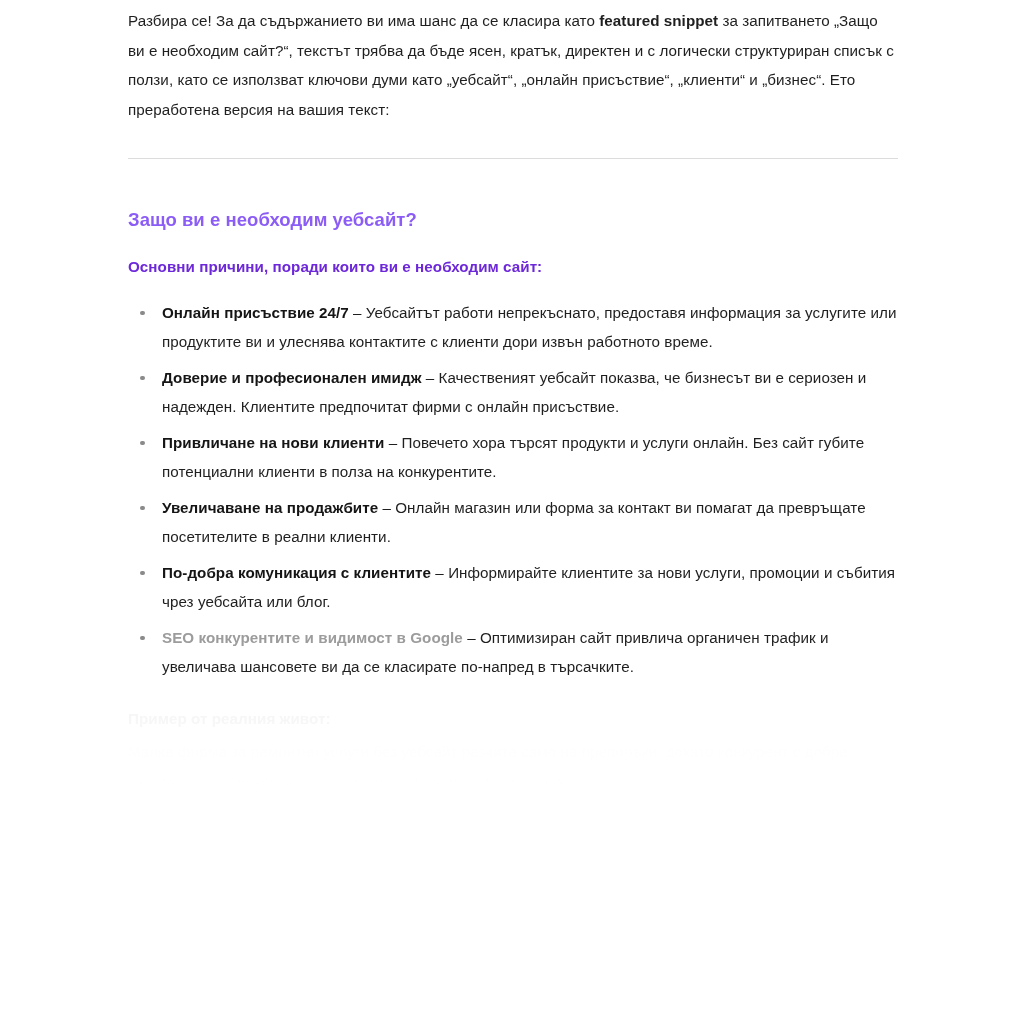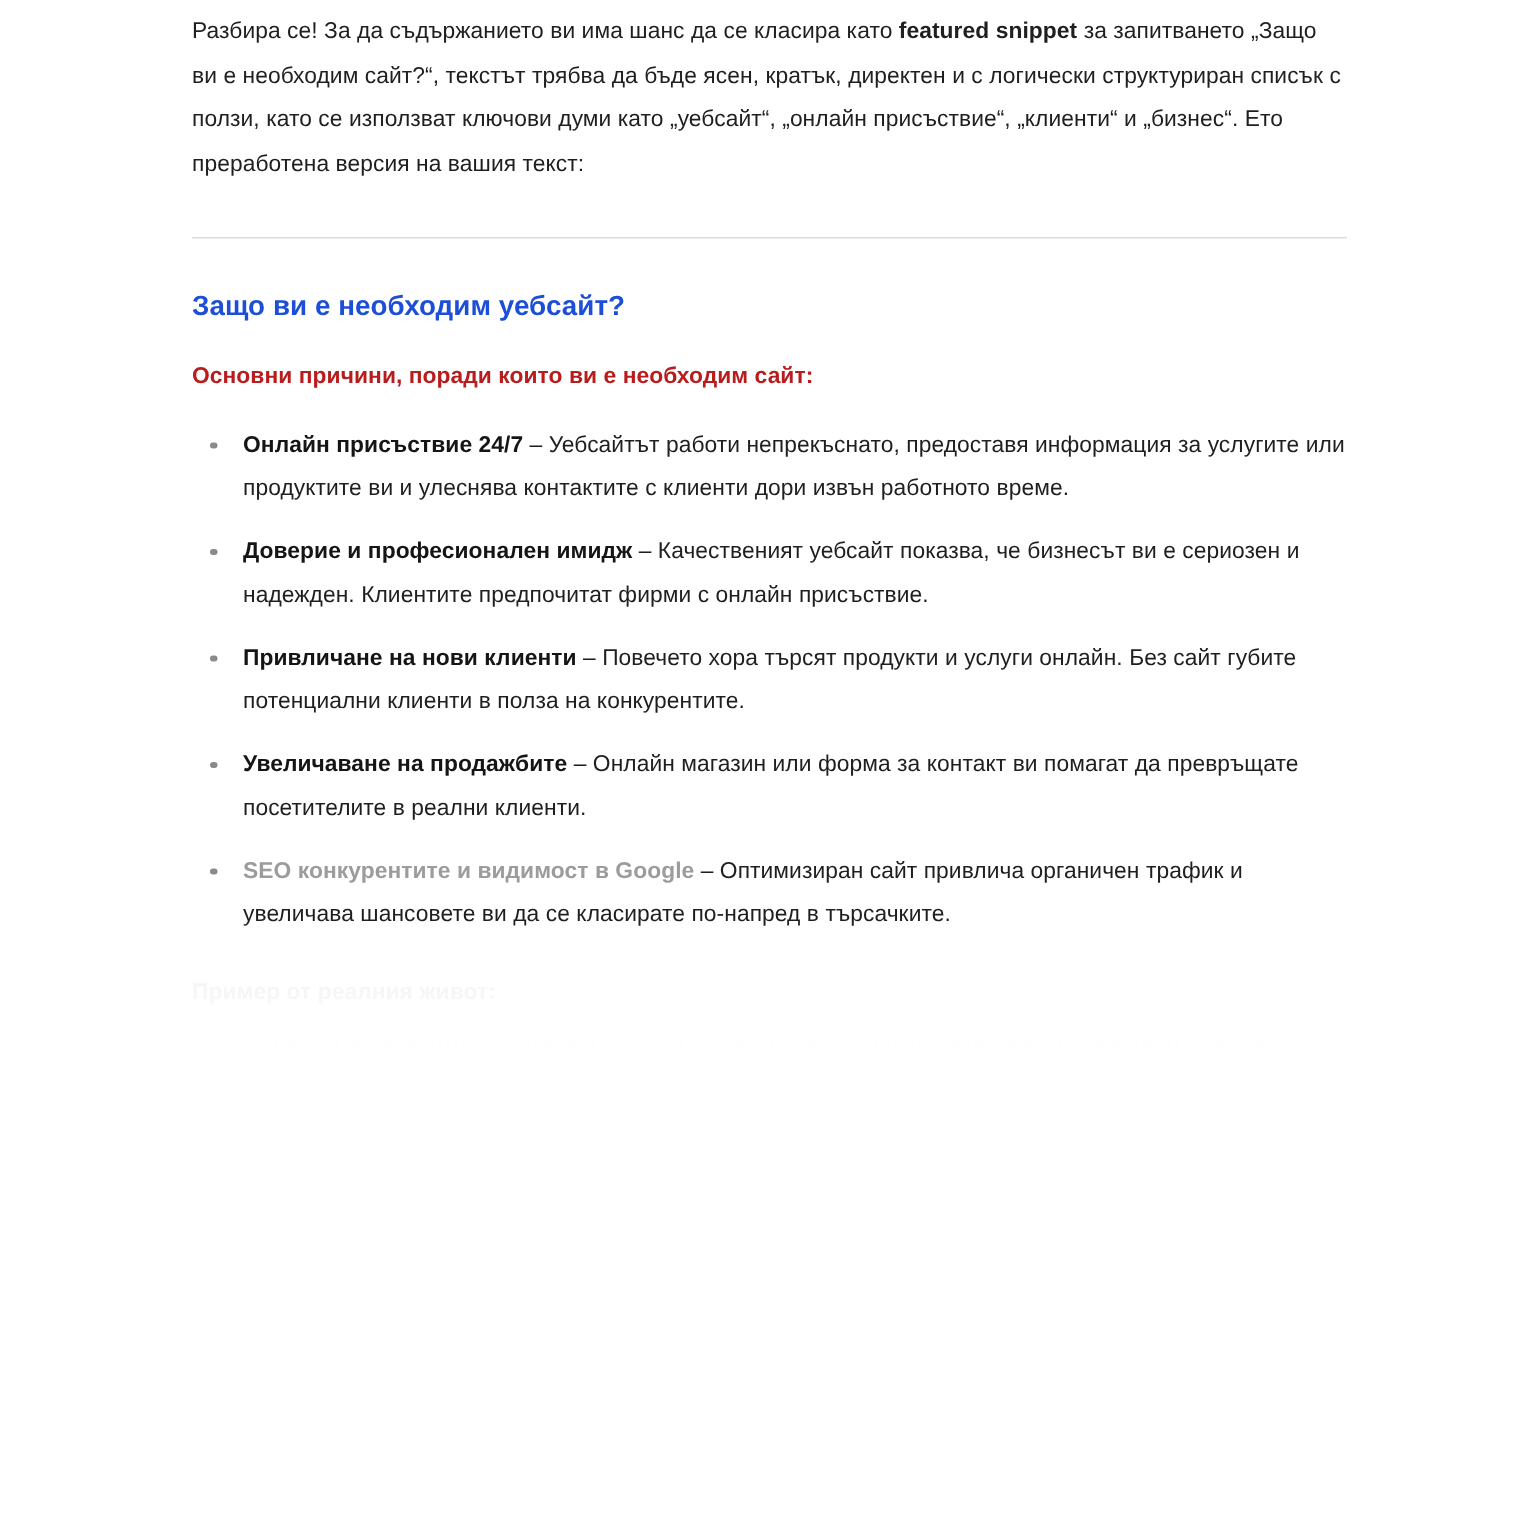--- a/index.html
+++ b/index.html
@@ -47,51 +47,51 @@
 
   .divider {
     margin: 34px 0 0 0;
     border: 0;
     border-top: 1px solid #dcdcdc;
     width: 770px;
     height: 0;
   }
 
   h2.heading {
-    margin: 32px 0 0 0;
+    margin: 48px 0 0 0;
     font-size: 18.5px;
     line-height: 26px;
     font-weight: 700;
-    color: #1d4ed8;
+    color: #8b5cf6;
     letter-spacing: 0.05px;
   }
 
   .body-para {
     margin-top: 12px;
   }
 
   p.lead {
     margin: 19px 0 0 0;
     font-size: 15.2px;
     line-height: 29.5px;
     font-weight: 700;
-    color: #b91c1c;
+    color: #6d28d9;
     letter-spacing: 0.05px;
   }
 
   ul.bullets {
     list-style: none;
     margin: 16px 0 0 0;
     padding: 0;
   }
 
   ul.bullets > li {
     position: relative;
     padding-left: 34px;
-    margin: 12px 0 6px 0;
+    margin: 0 0 6px 0;
     font-size: 15.2px;
     line-height: 29.5px;
     color: #1f1f1f;
     letter-spacing: 0.05px;
   }
 
   ul.bullets > li .dot {
     position: absolute;
     left: 12px;
     top: 13px;
@@ -171,20 +171,23 @@
 
       <li>
         <span class="dot"></span><span class="term">Привличане на нови клиенти</span><span class="rest"> – Повечето хора търсят продукти и услуги онлайн. Без сайт губите потенциални клиенти в полза на конкурентите.</span>
       </li>
 
       <li>
         <span class="dot"></span><span class="term">Увеличаване на продажбите</span><span class="rest"> – Онлайн магазин или форма за контакт ви помагат да превръщате посетителите в реални клиенти.</span>
       </li>
 
 
+      <li>
+        <span class="dot"></span><span class="term">По-добра комуникация с клиентите</span><span class="rest"> – Информирайте клиентите за нови услуги, промоции и събития чрез уебсайта или блог.</span>
+      </li>
 
       <li class="fade-1">
         <span class="dot"></span><span class="term">SEO конкурентите и видимост в Google</span><span class="rest"> – Оптимизиран сайт привлича органичен трафик и увеличава шансовете ви да се класирате по-напред в търсачките.</span>
       </li>
 
     </ul>
 
     <div class="fade-mask ghost-tail">
       <p class="example-lead">Пример от реалния живот:</p>
       <p class="example-body">Малка фирма за ремонтни услуги без уебсайт разчита само на препоръки, докато конкурент с добре изграден сайт получава запитвания всеки ден от онлайн търсения.</p>

